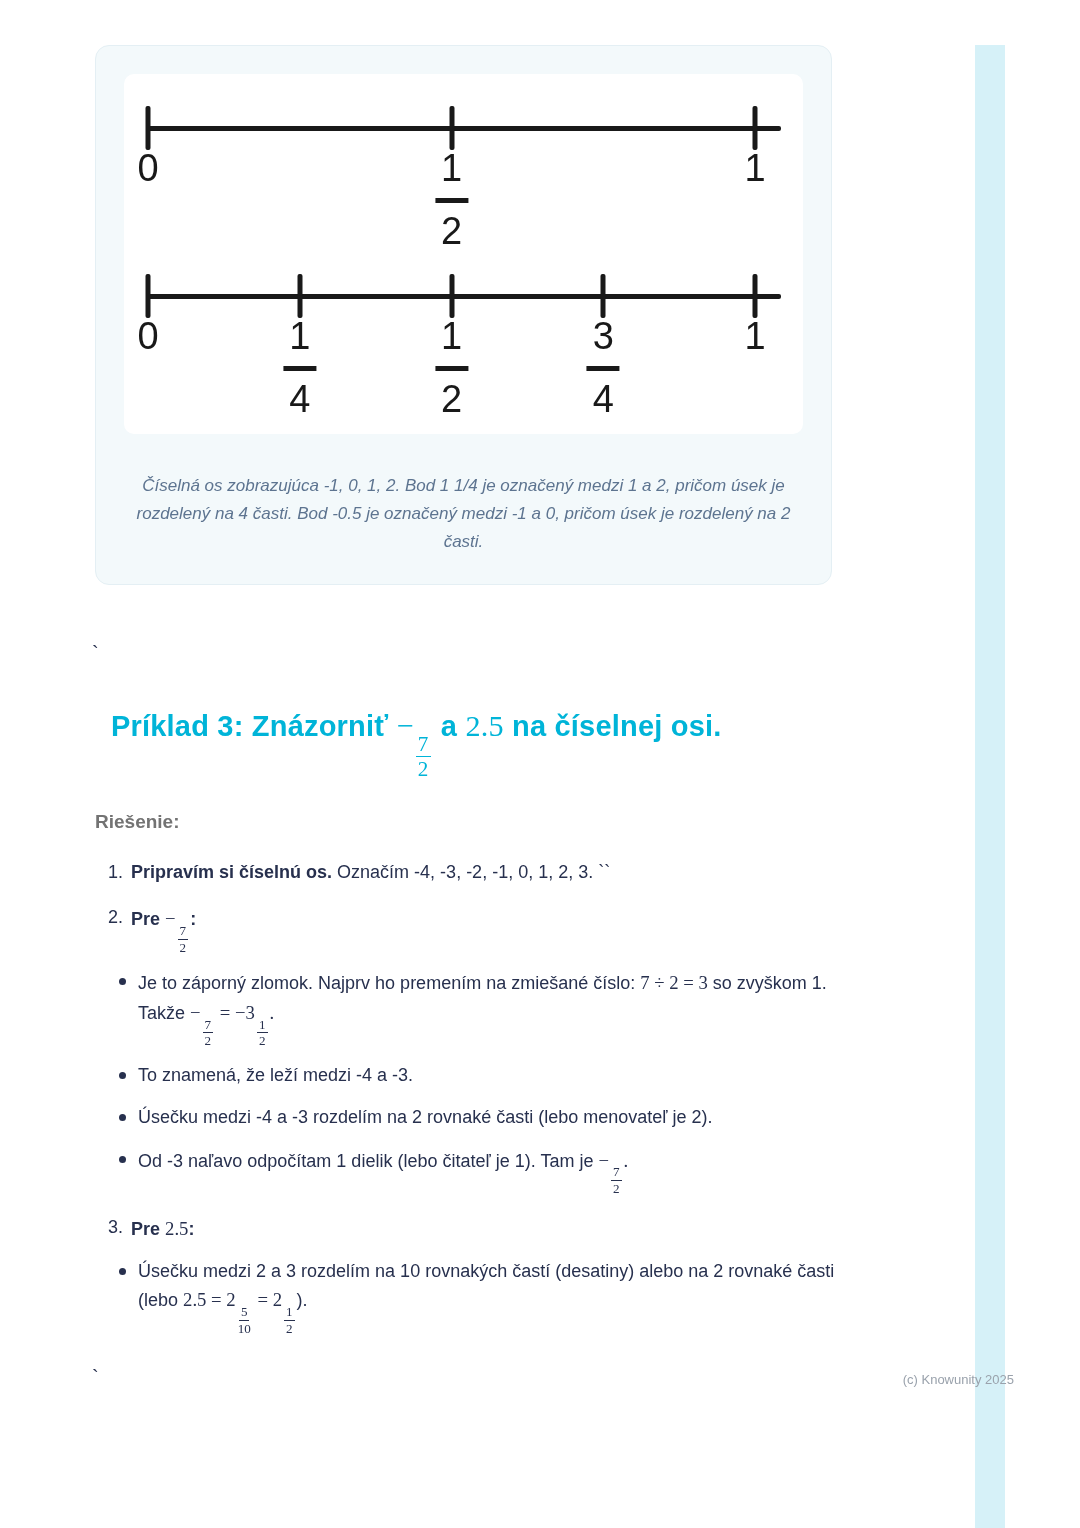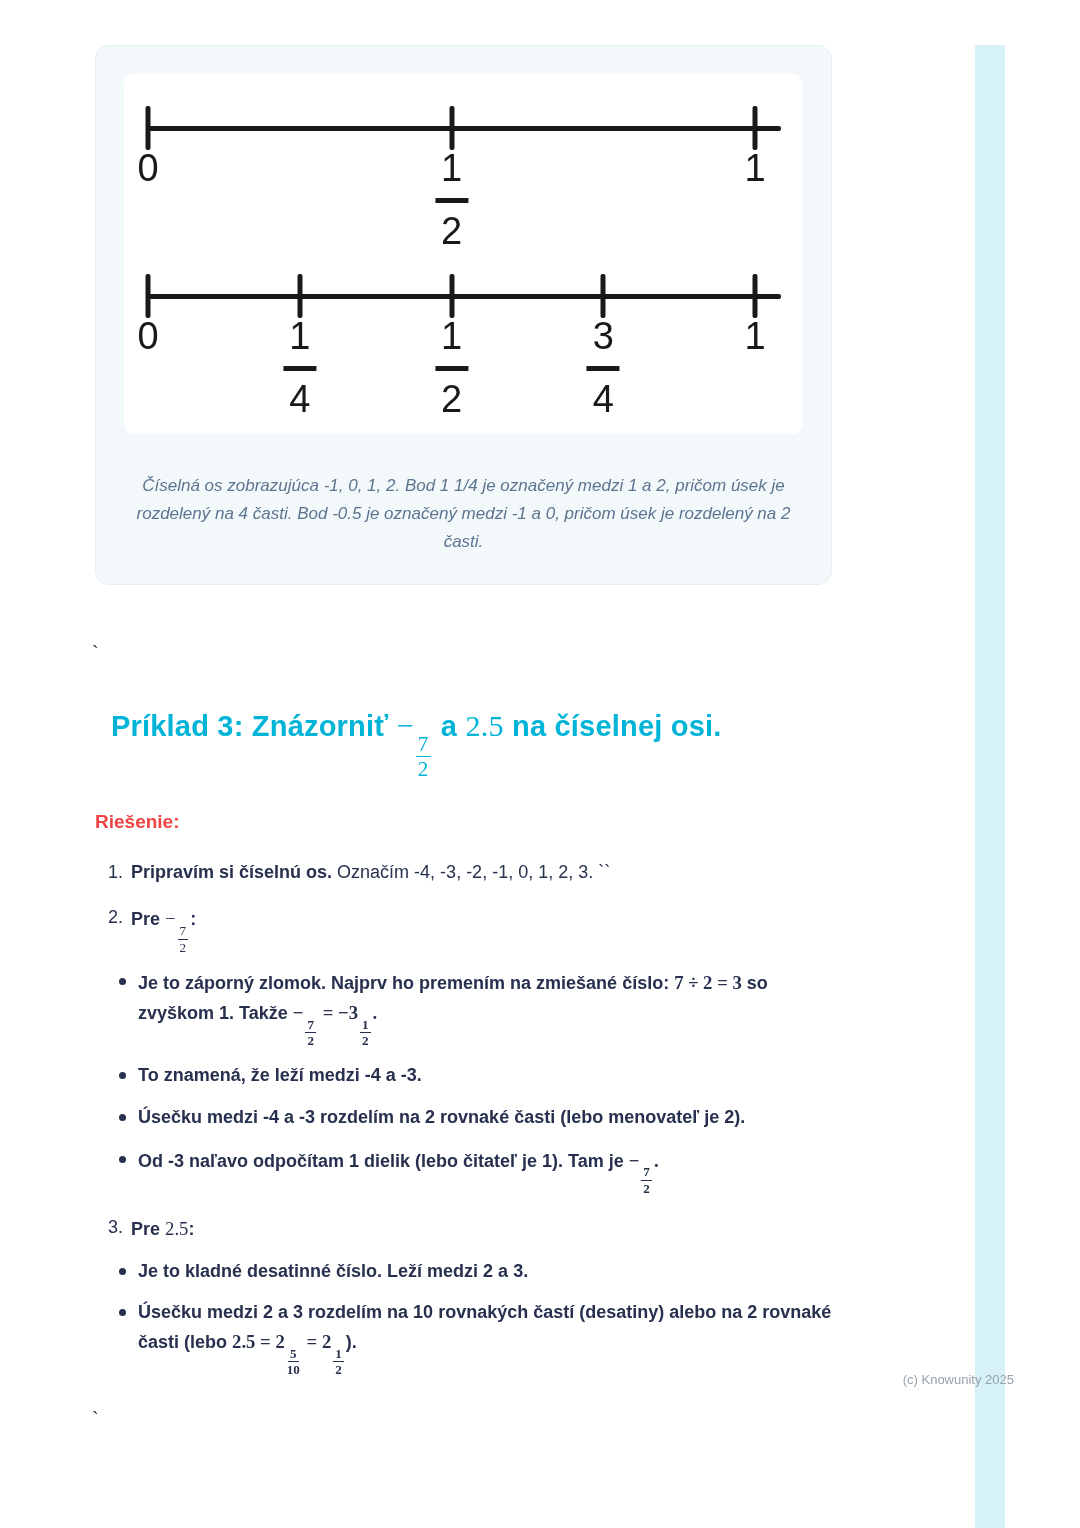--- a/index.html
+++ b/index.html
@@ -50,40 +50,40 @@
   
   .stray-mark { margin:58px 0 0 -3px; height:20px; line-height:20px; font-size:20px; color:#27304e; }
   .stray-mark.bottom { margin-top:32px; }
 
   .heading {
     margin:44px 16px 0; font-size:29px; font-weight:700; color:#00b4d8;
     letter-spacing:0.2px; line-height:1.3;
   }
   .heading .math, .heading .vfrac { font-weight:500; }
 
-  .solution { margin:30px 0 0; font-size:19px; font-weight:700; color:#ef4444; }
+  .solution { margin:30px 0 0; font-size:19px; font-weight:700; color:#737373; }
 
   .steps { list-style:none; margin:26px 0 0; padding:0 0 0 6px; font-size:18px; line-height:1.55; }
   .step { margin-top:18px; }
   .step-row { display:flex; gap:8px; }
   .step-num { min-width:22px; text-align:right; }
   .step-text { flex:1; }
 
   .bold { font-weight:700; }
   .math { font-family:"Liberation Serif", serif; font-size:1.04em; }
 
   .vfrac {
     display:inline-flex; flex-direction:column; align-items:center;
     vertical-align:-0.5em; font-family:"Liberation Serif", serif;
     line-height:1.05; margin:0 2px; font-size:1.04em;
   }
   .fnum { font-size:0.7em; padding:0 2px 1px; border-bottom:1px solid currentColor; }
   .fden { font-size:0.7em; padding-top:1px; }
 
-  .bullets { list-style:none; margin:14px 0 4px; padding:0 0 0 18px;font-weight:bold; }
+  .bullets { list-style:none; margin:14px 0 4px; padding:0 0 0 18px; }
   .bullet { display:flex; gap:12px; margin-top:14px; }
   .bullet-dot { flex:0 0 7px; width:7px; height:7px; border-radius:50%; background:#27304e; margin-top:10px; }
   .bullet-text { flex:1; }
 
   .footer { position:absolute; right:66px; top:1372px; font-size:13px; color:#9aa2ac; }
 </style>
 </head>
 <body>
 
 <div class="scroll-stripe"></div>
@@ -190,24 +190,20 @@
     </li>
 
     <li class="step">
       <div class="step-row">
         <span class="step-num">3.</span>
         <span class="step-text"><span class="bold">Pre </span><span class="math">2.5</span><span class="bold">:</span></span>
       </div>
       <ul class="bullets">
         <li class="bullet">
           <span class="bullet-dot"></span>
-          <span class="bullet-text"><span>Je to kladné desatinné číslo. Leží medzi 2 a 3.</span></span>
-        </li>
-        <li class="bullet">
-          <span class="bullet-dot"></span>
           <span class="bullet-text"><span>Úsečku medzi 2 a 3 rozdelím na 10 rovnakých častí (desatiny) alebo na 2 rovnaké časti (lebo </span><span class="math">2.5 = 2</span><span class="vfrac">
                 <span class="fnum">5</span>
                 <span class="fden">10</span>
               </span><span class="math"> = 2</span><span class="vfrac">
                 <span class="fnum">1</span>
                 <span class="fden">2</span>
               </span><span>).</span></span>
         </li>
       </ul>
     </li>

